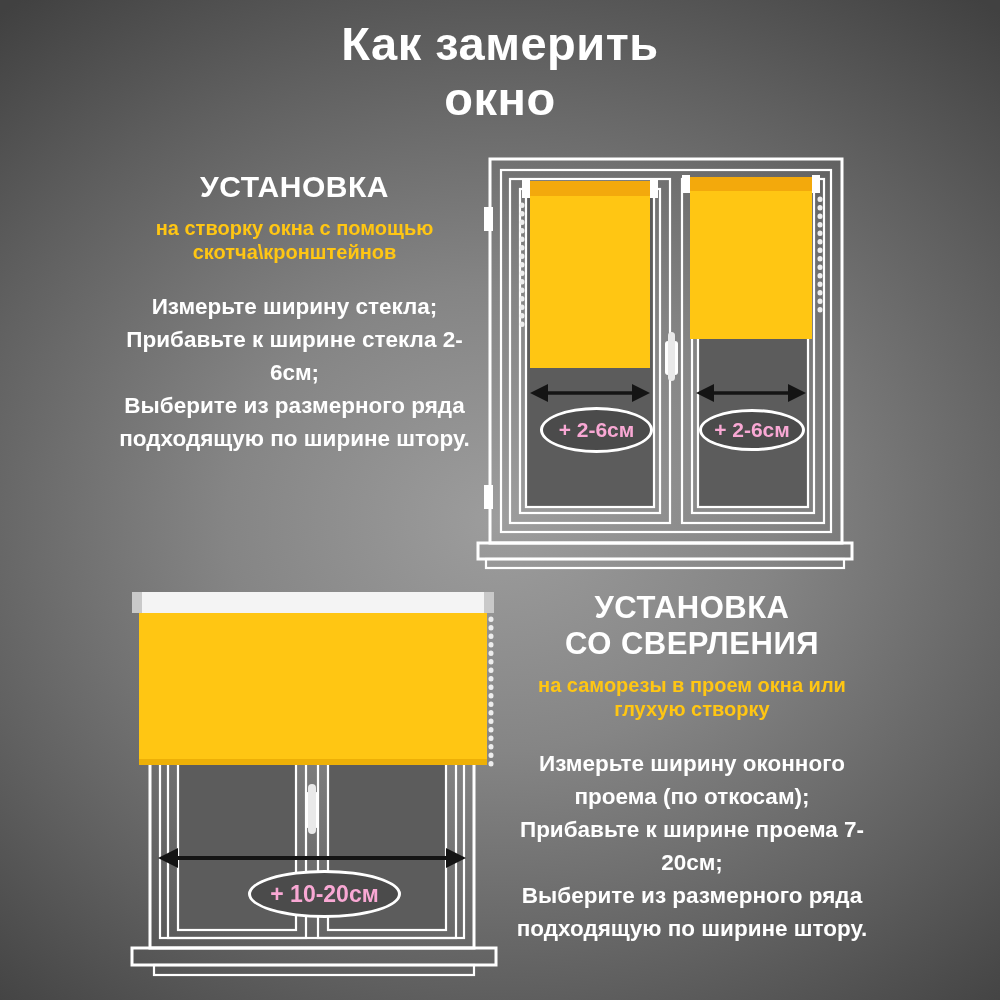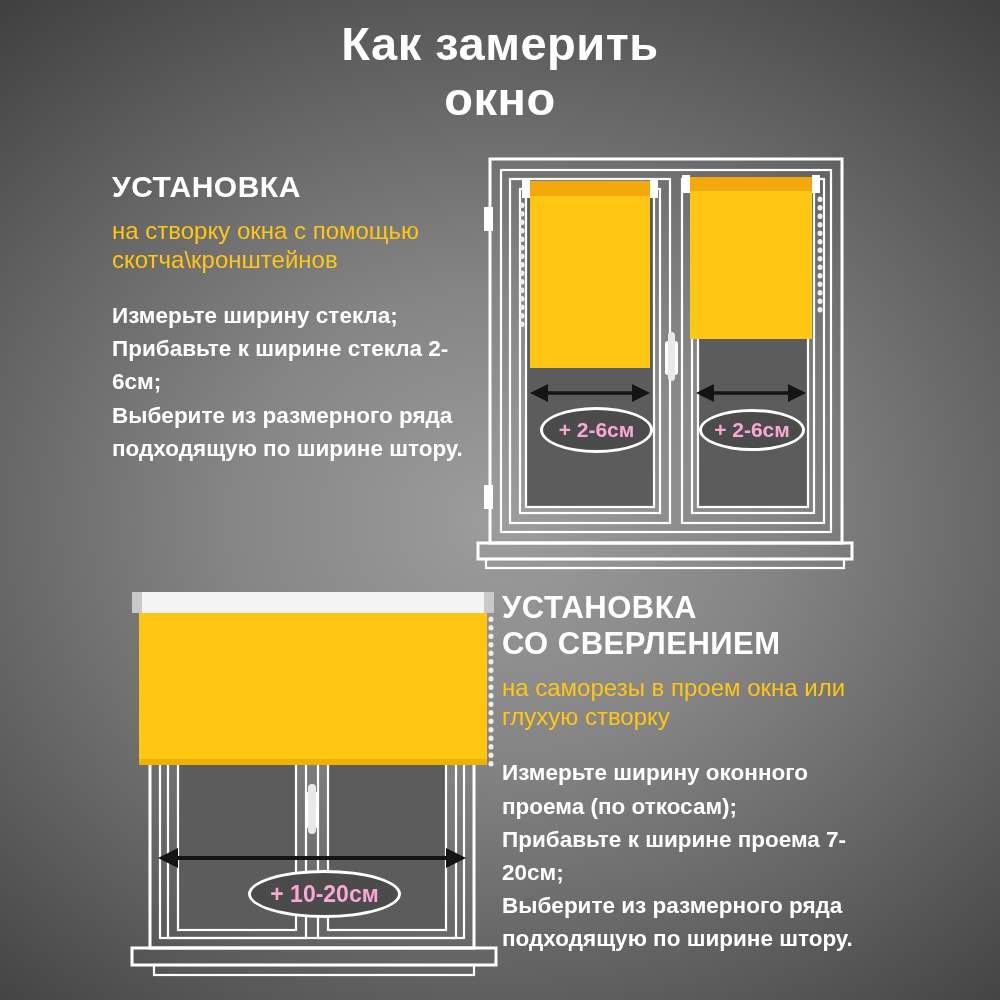--- a/index.html
+++ b/index.html
@@ -9,26 +9,26 @@
     overflow:hidden;
     font-family:"Liberation Sans","DejaVu Sans",sans-serif;
     background: radial-gradient(ellipse 78% 66% at 50% 52%, #9d9d9d 0%, #858585 35%, #5f5f5f 72%, #414141 100%);
   }
   .title{
     position:absolute;top:16px;left:0;width:1000px;
     text-align:center;color:#ffffff;
     font-size:47px;font-weight:800;line-height:1.18;letter-spacing:.5px;
   }
   .title .inner{max-width:420px;margin:0 auto;}
-  .textblock{position:absolute;text-align:left;color:#ffffff;}
+  .textblock{position:absolute;text-align:center;color:#ffffff;}
   .tb-left{left:112px;top:170px;width:365px;}
   .tb-right{left:502px;top:590px;width:380px;}
   .sec-heading{font-size:30px;font-weight:800;line-height:1.16;letter-spacing:.5px;}
   .tb-right .sec-heading{font-size:31px;}
-  .sec-sub{margin-top:11px;font-size:24px;font-weight:400;line-height:1.22;color:#ffc613;}
+  .sec-sub{margin-top:11px;font-size:20px;font-weight:700;line-height:1.22;color:#ffc613;}
   .steps{margin-top:25px;font-size:22.5px;font-weight:700;line-height:1.47;}
   .steps p{margin:0;}
   .illus{position:absolute;}
   .illus-double{left:470px;top:155px;width:390px;height:418px;}
   .illus-big{left:118px;top:586px;width:392px;height:414px;}
   svg{overflow:visible;display:block;}
   .wl{fill:none;stroke:#ffffff;stroke-width:3;}
   .thin{stroke-width:2.2;}
   .glass{fill:#5c5c5c;stroke:#ffffff;stroke-width:2.2;}
   .chain{stroke:#ededed;stroke-width:5;stroke-dasharray:0.5 8;stroke-linecap:round;fill:none;}
@@ -59,21 +59,21 @@
     <div class="steps">
       <p>Измерьте ширину стекла;</p>
       <p>Прибавьте к ширине стекла 2-6см;</p>
       <p>Выберите из размерного ряда подходящую по ширине штору.</p>
     </div>
   </div>
 
   <div class="textblock tb-right">
     <div class="sec-heading">
       <div>УСТАНОВКА</div>
-      <div>СО СВЕРЛЕНИЕМ</div>
+      <div>СО СВЕРЛЕНИЯ</div>
     </div>
     <div class="sec-sub">на саморезы в проем окна или глухую створку</div>
     <div class="steps">
       <p>Измерьте ширину оконного проема (по откосам);</p>
       <p>Прибавьте к ширине проема 7-20см;</p>
       <p>Выберите из размерного ряда подходящую по ширине штору.</p>
     </div>
   </div>
 
   <svg class="illus illus-double" viewBox="0 0 390 418">

